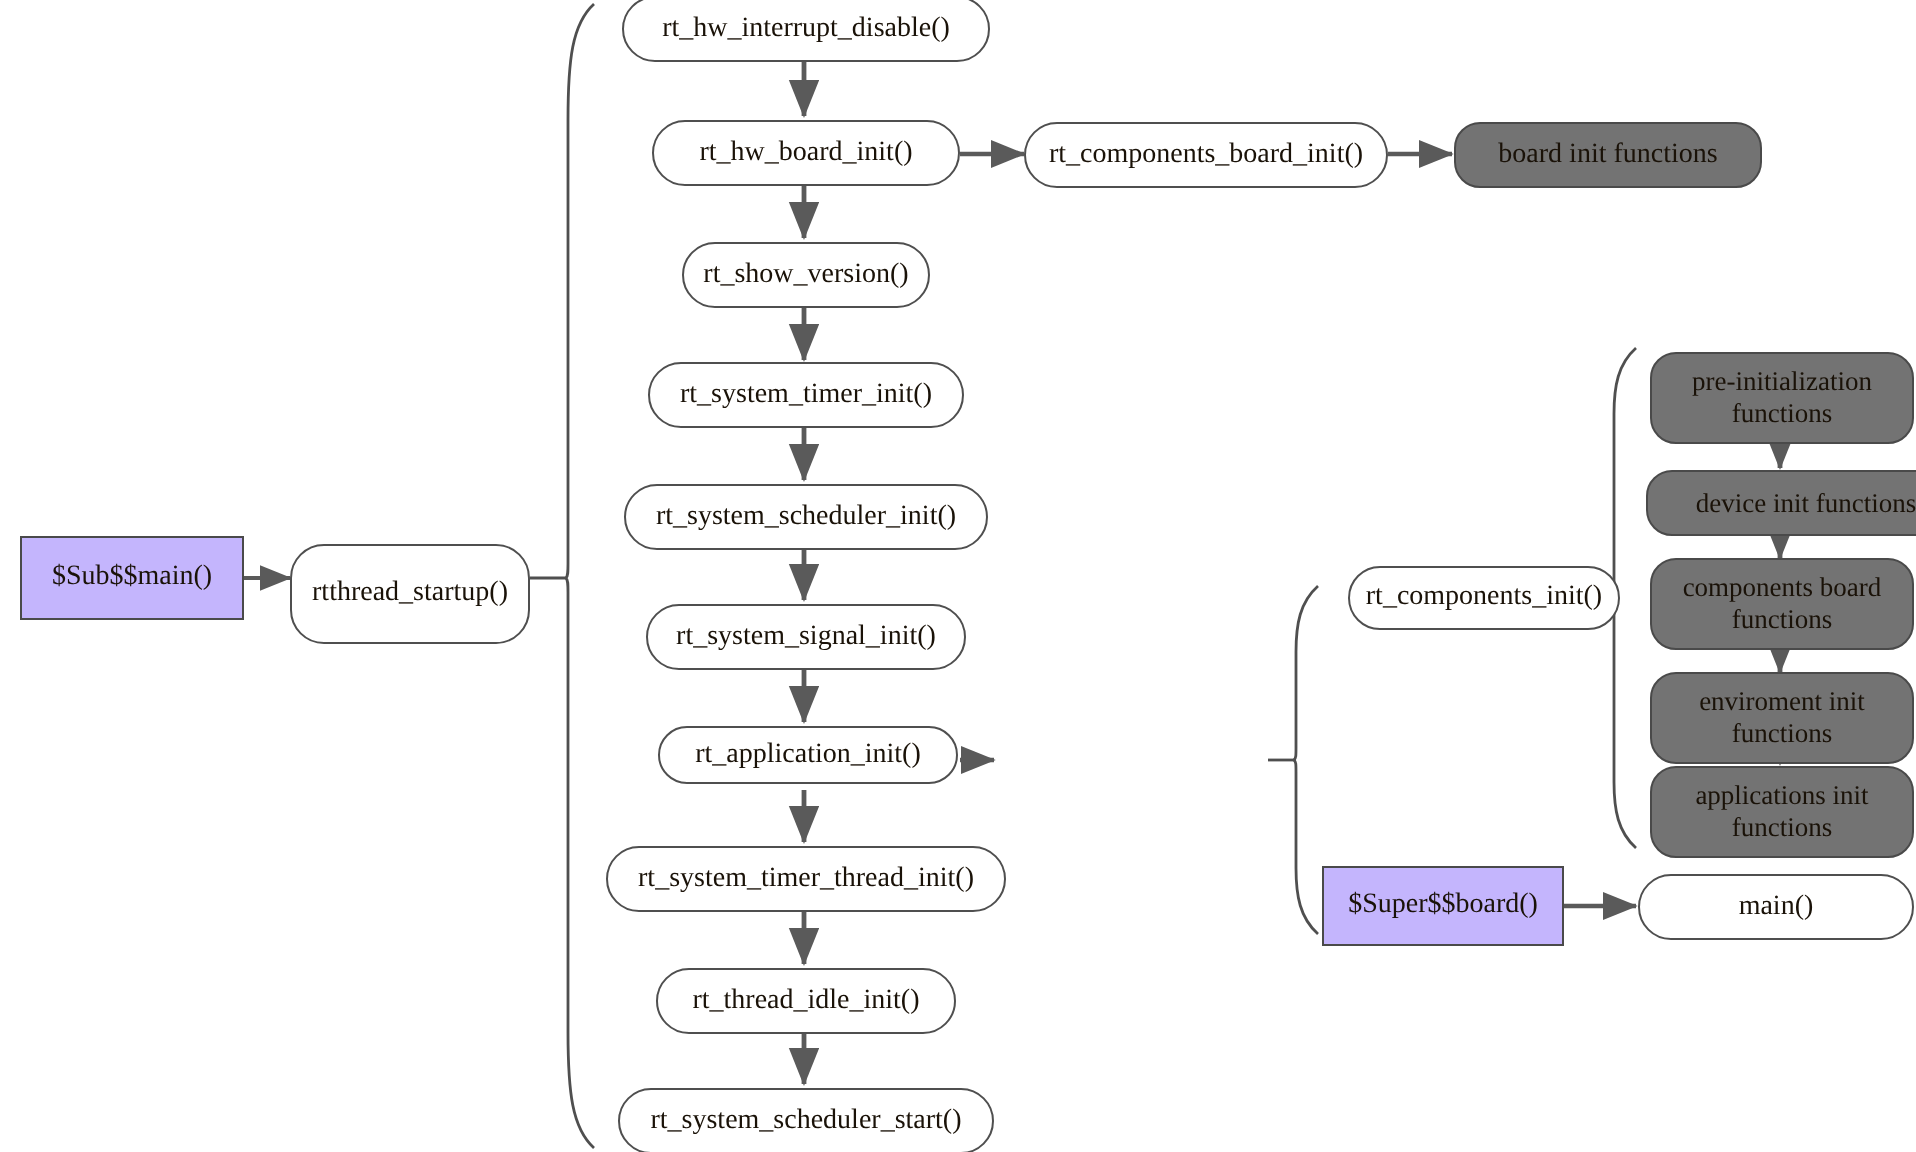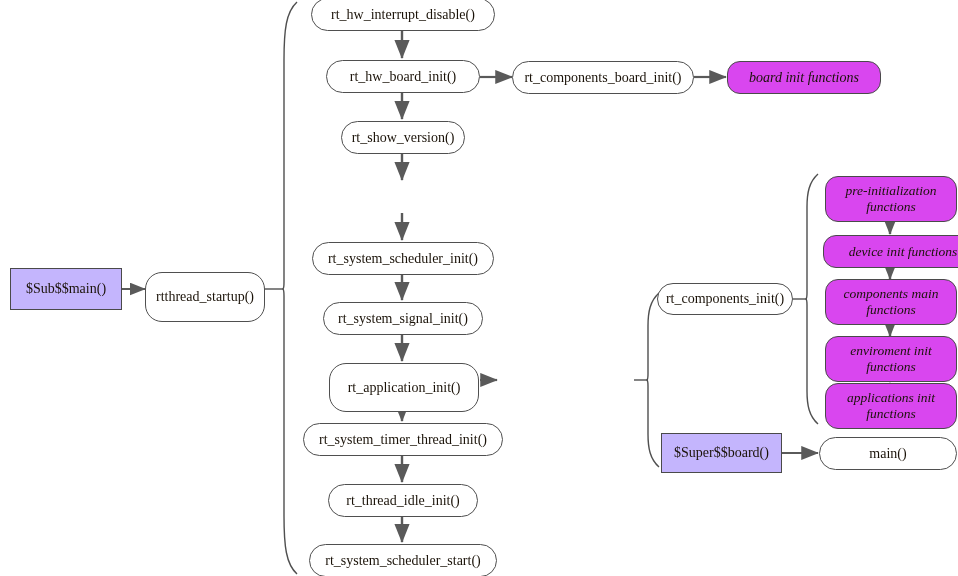--- a/index.html
+++ b/index.html
@@ -16,21 +16,21 @@
     text-align:center;line-height:1.12;
     border:1.3px solid #4f4f4f;
     color:#1a1208;
     font-size:14px;
     background:#ffffff;
     border-radius:16px;
     padding:2px 6px;
     white-space:pre-line;
   }
   .node.rounded{border-radius:17px;}
-  .node.blue{background:#d946ef;border-color:#4a4a4a;border-radius:13px;font-style:italic;}
+  .node.blue{background:#737373;border-color:#4a4a4a;border-radius:13px;}
   .node.cream{background:#c4b5fd;border:1.3px solid #4a4a4a;border-radius:0;}
   .node.two-line{line-height:1.18;font-size:13.5px;}
   .node.blue.small{font-size:13.5px;}
 </style>
 </head>
 <body>
 
 <div id="canvas">
 
   <svg id="svg-layer" viewBox="0 0 958 576" xmlns="http://www.w3.org/2000/svg">
@@ -78,50 +78,51 @@
   <div class="node cream" style="left:10px;top:268px;width:112px;height:42px;">$Sub$$main()</div>
 
   <div class="node rounded" style="left:145px;top:272px;width:120px;height:50px;">rtthread_startup()</div>
 
   <div class="node rounded" style="left:311px;top:-2px;width:184px;height:33px;">rt_hw_interrupt_disable()</div>
 
   <div class="node rounded" style="left:326px;top:60px;width:154px;height:33px;">rt_hw_board_init()</div>
 
   <div class="node rounded" style="left:341px;top:121px;width:124px;height:33px;">rt_show_version()</div>
 
+  <div class="node rounded" style="left:324px;top:181px;width:158px;height:33px;">rt_system_timer_init()</div>
 
   <div class="node rounded" style="left:323px;top:302px;width:160px;height:33px;">rt_system_signal_init()</div>
 
   <div class="node rounded" style="left:312px;top:242px;width:182px;height:33px;">rt_system_scheduler_init()</div>
 
-  <div class="node rounded" style="left:329px;top:363px;width:150px;height:49px;">rt_application_init()</div>
+  <div class="node rounded" style="left:329px;top:363px;width:150px;height:29px;">rt_application_init()</div>
 
   <div class="node rounded" style="left:303px;top:423px;width:200px;height:33px;">rt_system_timer_thread_init()</div>
 
   <div class="node rounded" style="left:328px;top:484px;width:150px;height:33px;">rt_thread_idle_init()</div>
 
   <div class="node rounded" style="left:309px;top:544px;width:188px;height:33px;">rt_system_scheduler_start()</div>
 
   <div class="node rounded" style="left:512px;top:61px;width:182px;height:33px;">rt_components_board_init()</div>
 
   <div class="node blue" style="left:727px;top:61px;width:154px;height:33px;">board init functions</div>
 
 
-  <div class="node rounded" style="left:657px;top:283px;width:136px;height:32px;">rt_components_init()</div>
+  <div class="node rounded" style="left:674px;top:283px;width:136px;height:32px;">rt_components_init()</div>
 
   <div class="node cream" style="left:661px;top:433px;width:121px;height:40px;">$Super$$board()</div>
 
   <div class="node rounded" style="left:819px;top:437px;width:138px;height:33px;">main()</div>
 
   <div class="node blue small two-line" style="left:825px;top:176px;width:132px;height:46px;">pre-initialization
 functions</div>
 
   <div class="node blue small" style="left:823px;top:235px;width:160px;height:33px;">device init functions</div>
 
-  <div class="node blue small two-line" style="left:825px;top:279px;width:132px;height:46px;">components main
+  <div class="node blue small two-line" style="left:825px;top:279px;width:132px;height:46px;">components board
 functions</div>
 
   <div class="node blue small two-line" style="left:825px;top:336px;width:132px;height:46px;">enviroment init
 functions</div>
 
   <div class="node blue small two-line" style="left:825px;top:383px;width:132px;height:46px;">applications init
 functions</div>
 
 </div>
 

